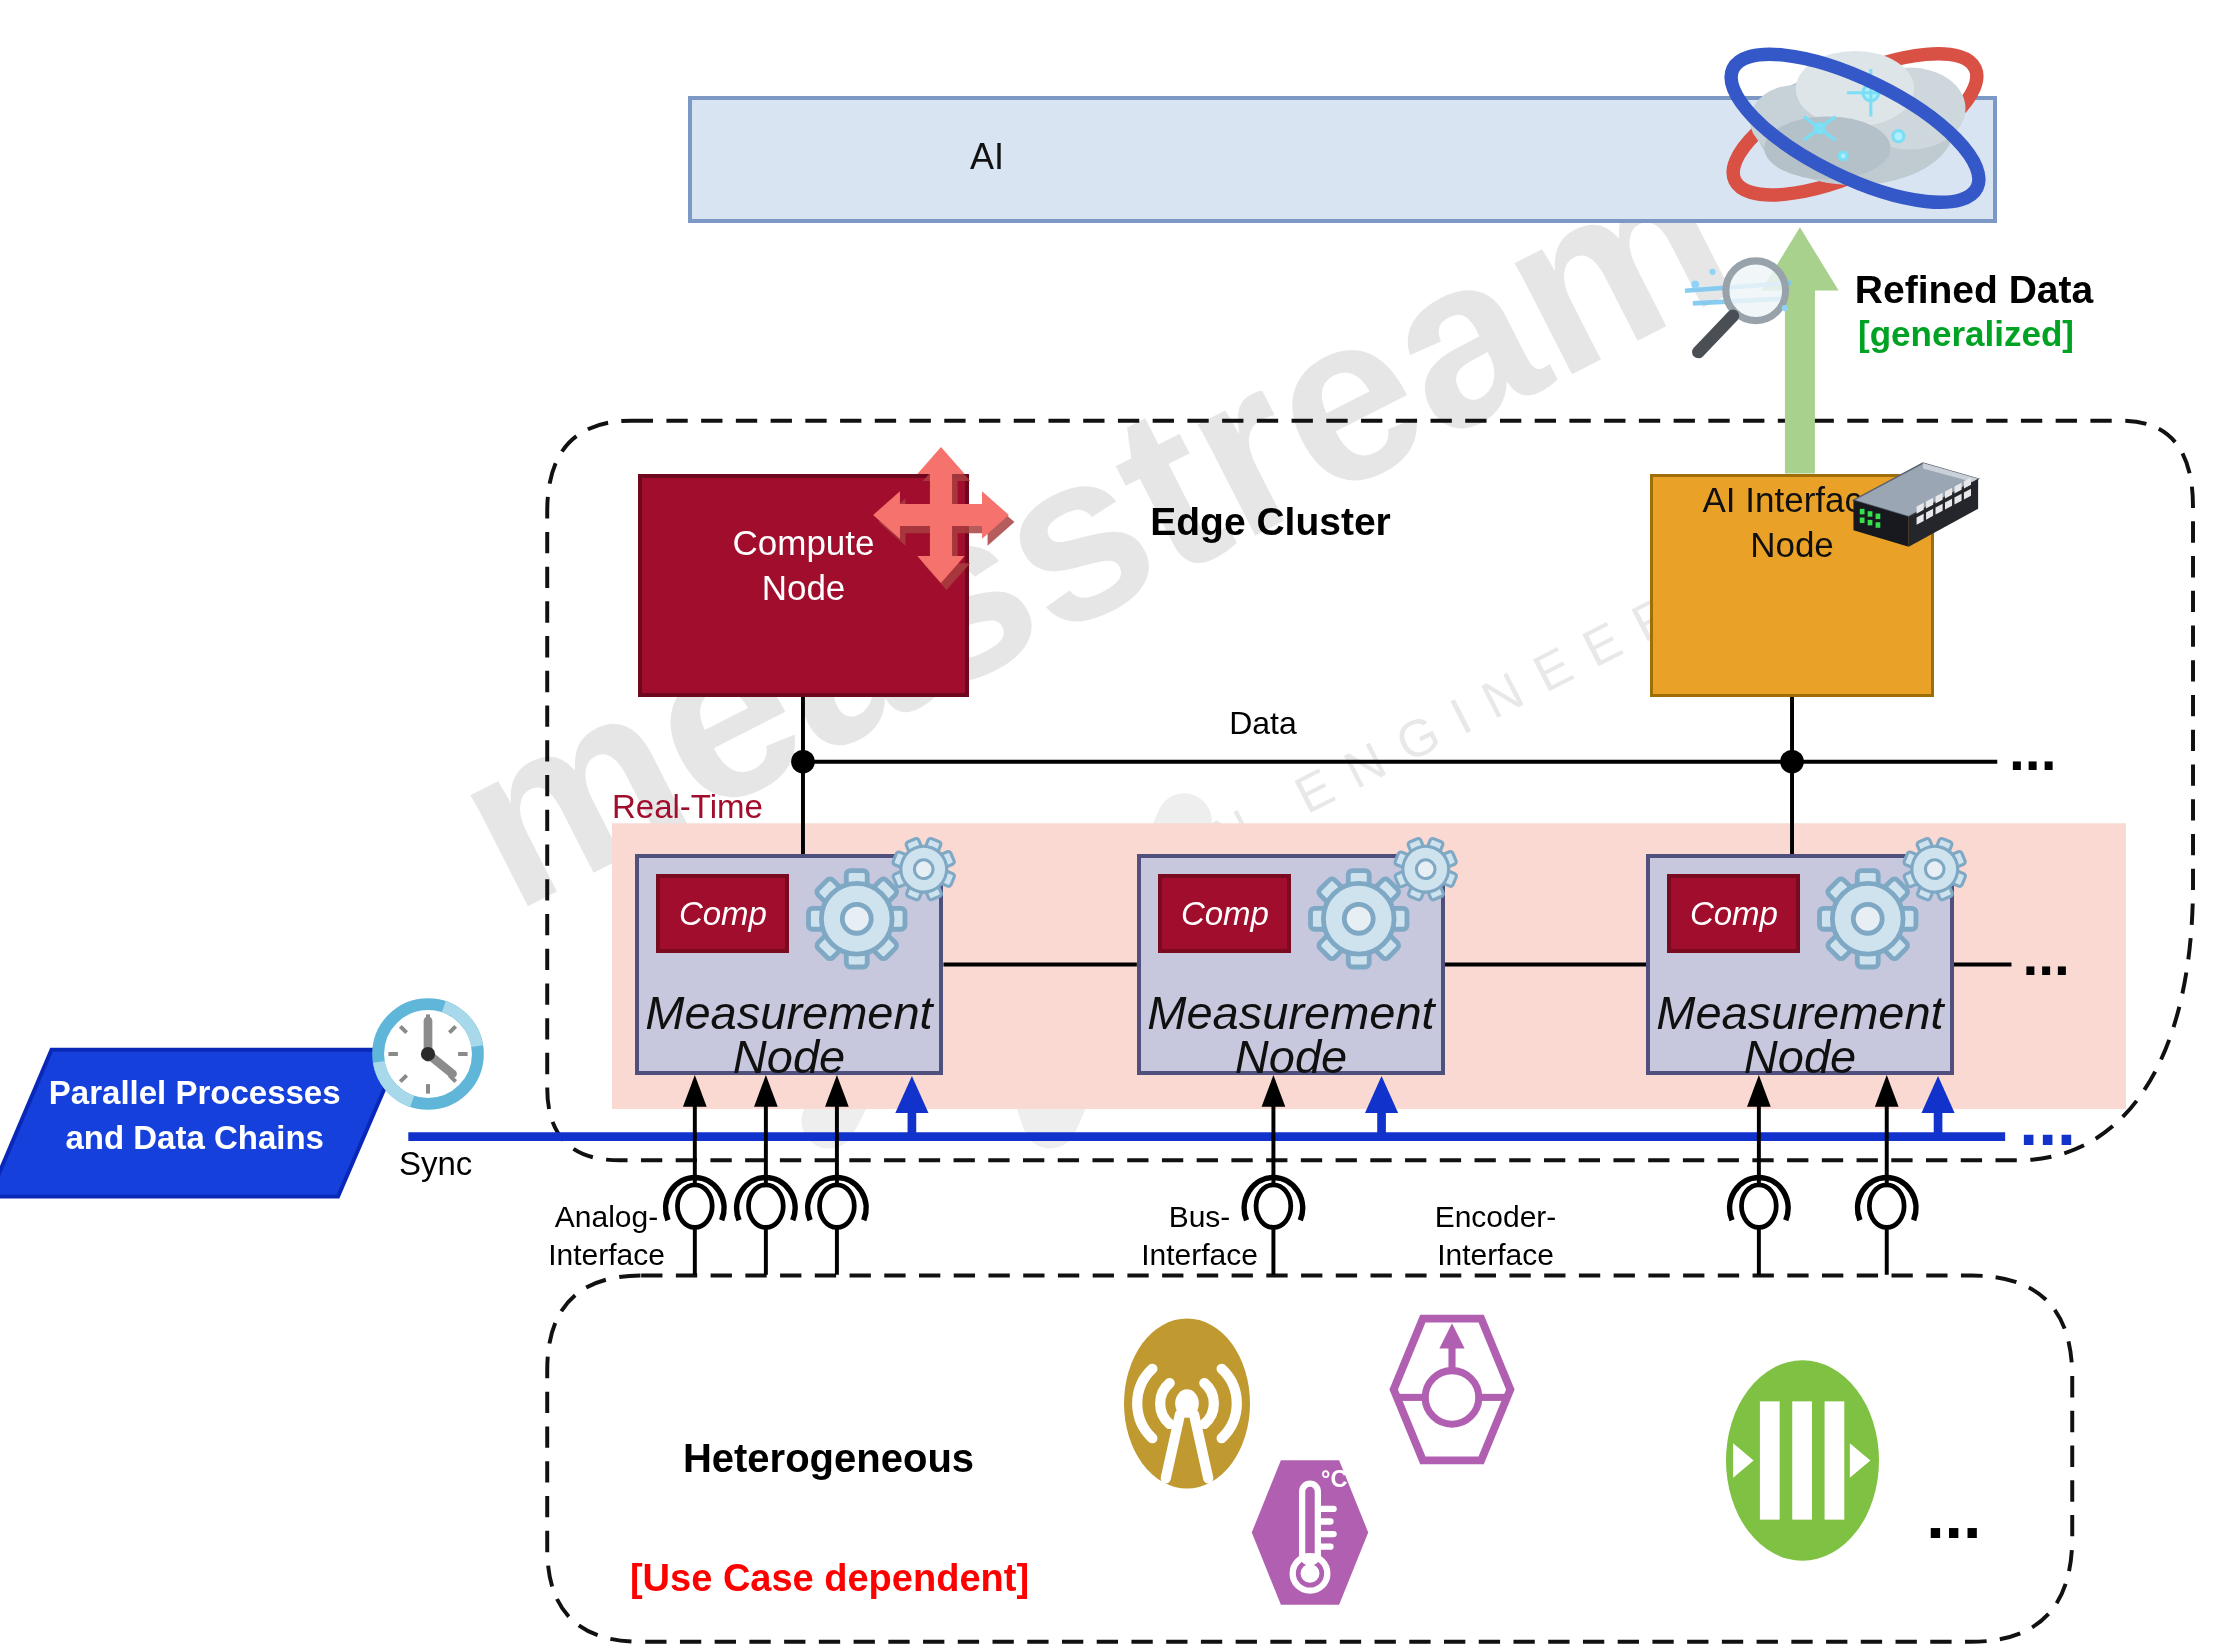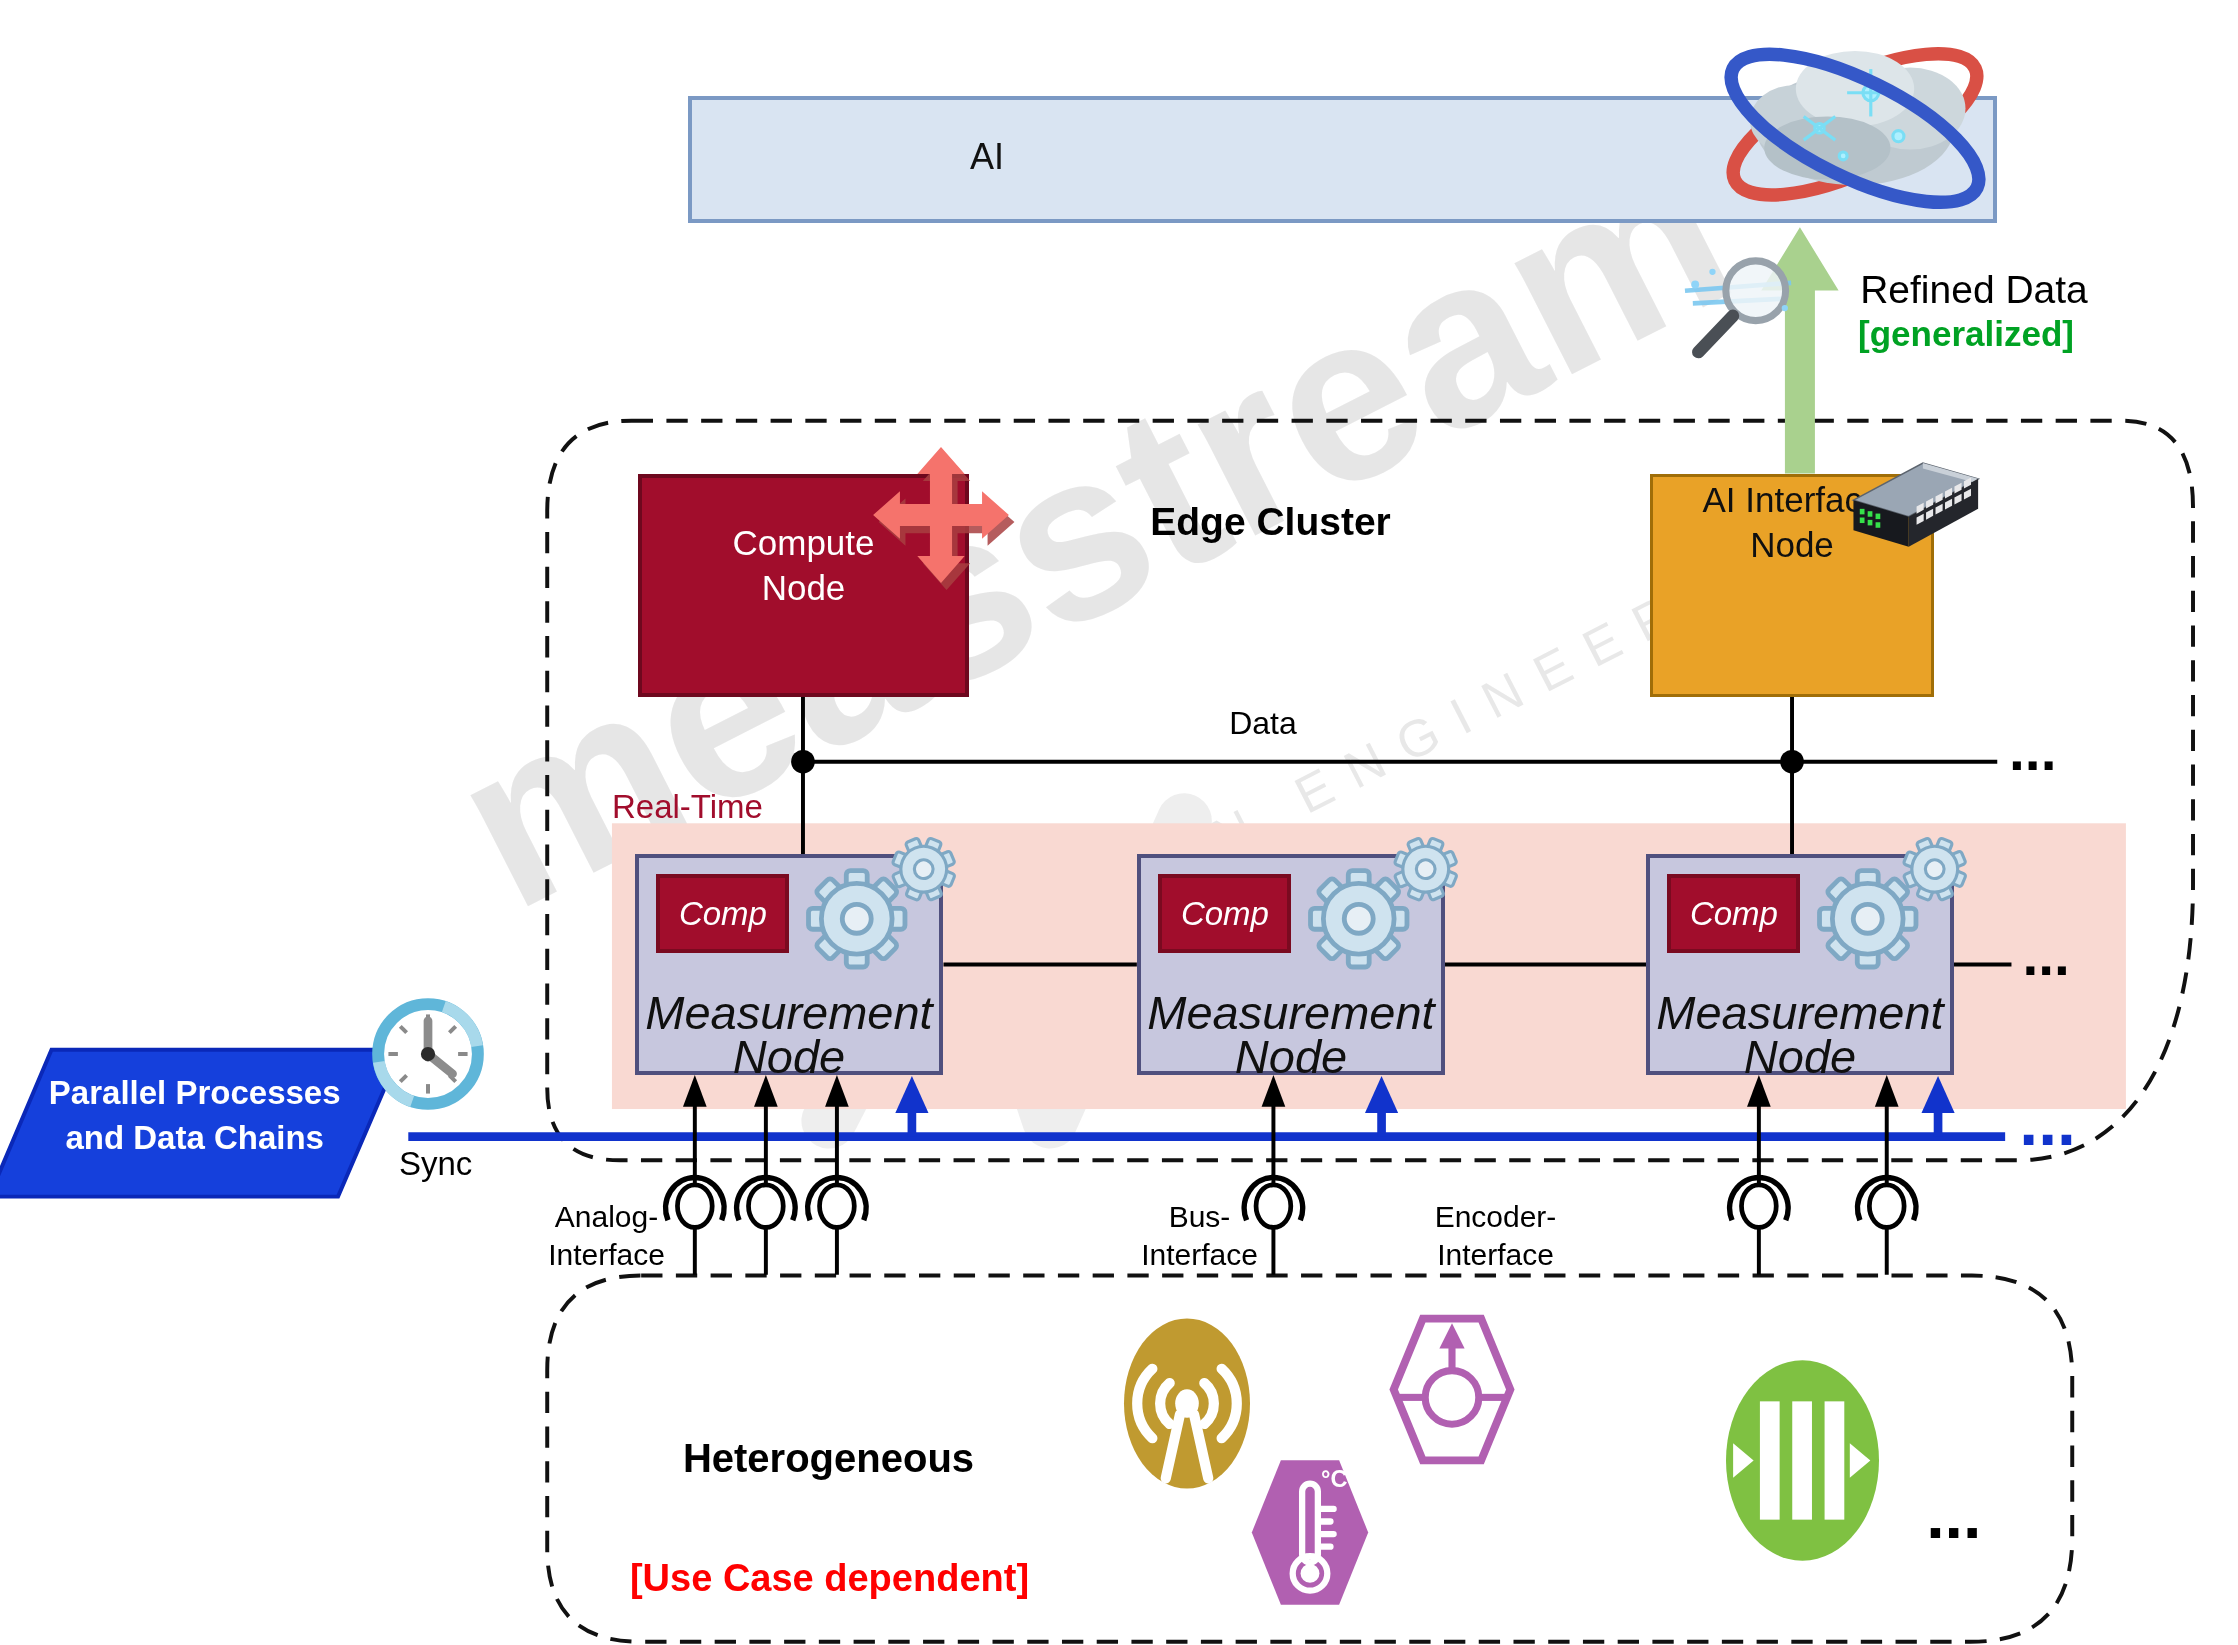--- a/index.html
+++ b/index.html
@@ -31,21 +31,21 @@
   .mn1{left:635px;} .mn2{left:1137px;} .mn3{left:1646px;}
 
   .par-text{position:absolute;left:-10.3px;top:1070px;width:410px;text-align:center;color:#fff;
       font-weight:bold;font-size:33px;line-height:45px;}
   .sync-label{position:absolute;left:399px;top:1145px;font-size:33px;color:#000;}
 
   .iface{position:absolute;top:1198px;width:237px;text-align:center;font-size:30px;line-height:38px;color:#000;}
   .if1{left:488px;} .if2{left:1081px;} .if3{left:1377px;}
 
   .refined-title{position:absolute;left:1808px;top:268px;width:332px;text-align:center;
-      font-size:39px;font-weight:normal;color:#000;}
+      font-size:39px;font-weight:bold;color:#000;}
   .refined-sub{position:absolute;left:1808px;top:314px;width:316px;text-align:center;
       font-size:35px;font-weight:bold;color:#00A223;}
 
   .sensor-title{position:absolute;left:576px;top:1427px;width:505px;text-align:center;color:#000;
       font-size:40px;font-weight:bold;line-height:62px;}
   .sensor-sub{position:absolute;left:553px;top:1557px;width:553px;text-align:center;color:#FF0000;
       font-size:38px;font-weight:bold;}
 
   .icon-abs{position:absolute;overflow:visible;}
 </style>

